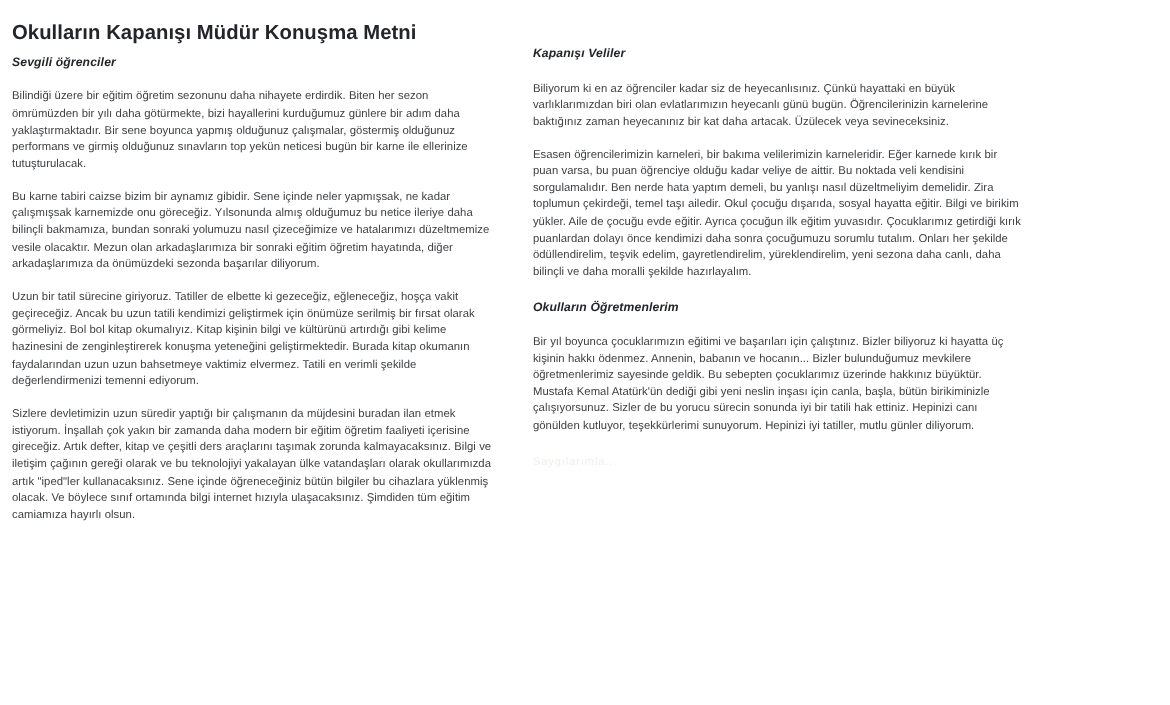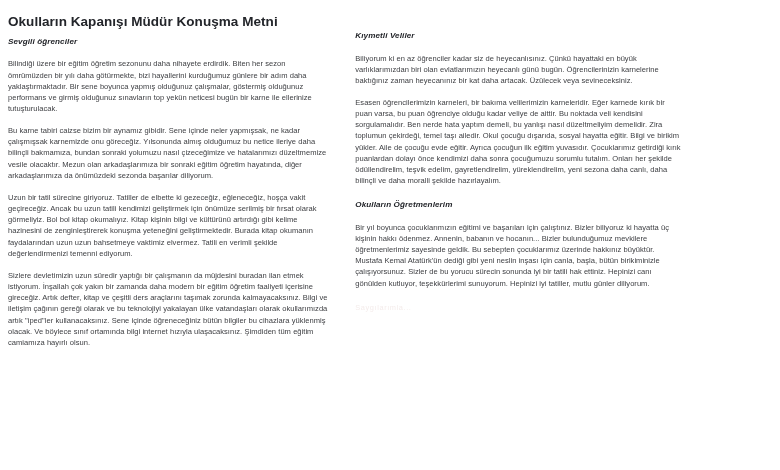--- a/index.html
+++ b/index.html
@@ -121,21 +121,21 @@
       <p class="para">Uzun bir tatil sürecine giriyoruz. Tatiller de elbette ki gezeceğiz, eğleneceğiz, hoşça vakit geçireceğiz. Ancak bu uzun tatili kendimizi geliştirmek için önümüze serilmiş bir fırsat olarak görmeliyiz. Bol bol kitap okumalıyız. Kitap kişinin bilgi ve kültürünü artırdığı gibi kelime hazinesini de zenginleştirerek konuşma yeteneğini geliştirmektedir. Burada kitap okumanın faydalarından uzun uzun bahsetmeye vaktimiz elvermez. Tatili en verimli şekilde değerlendirmenizi temenni ediyorum.</p>
 
       <p class="para">Sizlere devletimizin uzun süredir yaptığı bir çalışmanın da müjdesini buradan ilan etmek istiyorum. İnşallah çok yakın bir zamanda daha modern bir eğitim öğretim faaliyeti içerisine gireceğiz. Artık defter, kitap ve çeşitli ders araçlarını taşımak zorunda kalmayacaksınız. Bilgi ve iletişim çağının gereği olarak ve bu teknolojiyi yakalayan ülke vatandaşları olarak okullarımızda artık "iped"ler kullanacaksınız. Sene içinde öğreneceğiniz bütün bilgiler bu cihazlara yüklenmiş olacak.  Ve böylece sınıf ortamında bilgi internet hızıyla ulaşacaksınız. Şimdiden tüm eğitim camiamıza hayırlı olsun.</p>
 
     </div>
 
     <div class="col col-right">
 
       <span class="rc-top-gap"></span>
 
-      <p class="salutation">Kıymetli Veliler</p>
+      <p class="salutation">Kapanışı Veliler</p>
 
       <p class="para">Biliyorum ki en az öğrenciler kadar siz de heyecanlısınız. Çünkü hayattaki en büyük varlıklarımızdan biri olan evlatlarımızın heyecanlı günü bugün. Öğrencilerinizin karnelerine baktığınız zaman heyecanınız bir kat daha artacak. Üzülecek veya sevineceksiniz.</p>
 
       <p class="para">Esasen öğrencilerimizin karneleri, bir bakıma velilerimizin karneleridir. Eğer karnede kırık bir puan varsa, bu puan öğrenciye olduğu kadar veliye de aittir. Bu noktada veli kendisini sorgulamalıdır. Ben nerde hata yaptım demeli, bu yanlışı nasıl düzeltmeliyim demelidir. Zira toplumun çekirdeği, temel taşı ailedir. Okul çocuğu dışarıda, sosyal hayatta eğitir. Bilgi ve birikim yükler. Aile de çocuğu evde eğitir. Ayrıca çocuğun ilk eğitim yuvasıdır. Çocuklarımız getirdiği kırık puanlardan dolayı önce kendimizi daha sonra çocuğumuzu sorumlu tutalım. Onları her şekilde ödüllendirelim, teşvik edelim, gayretlendirelim, yüreklendirelim, yeni sezona daha canlı, daha bilinçli ve daha moralli şekilde hazırlayalım.</p>
 
       <p class="salutation spaced-top">Okulların Öğretmenlerim</p>
 
       <p class="para">Bir yıl boyunca çocuklarımızın eğitimi ve başarıları için çalıştınız. Bizler biliyoruz ki hayatta üç kişinin hakkı ödenmez. Annenin, babanın ve hocanın... Bizler bulunduğumuz mevkilere öğretmenlerimiz sayesinde geldik. Bu sebepten çocuklarımız üzerinde hakkınız büyüktür. Mustafa Kemal Atatürk'ün dediği gibi yeni neslin inşası için canla, başla, bütün birikiminizle çalışıyorsunuz.   Sizler de bu yorucu sürecin sonunda iyi bir tatili hak ettiniz. Hepinizi canı gönülden kutluyor, teşekkürlerimi sunuyorum. Hepinizi iyi tatiller, mutlu günler diliyorum.</p>
 
       <p class="faded-line">Saygılarımla...</p>

